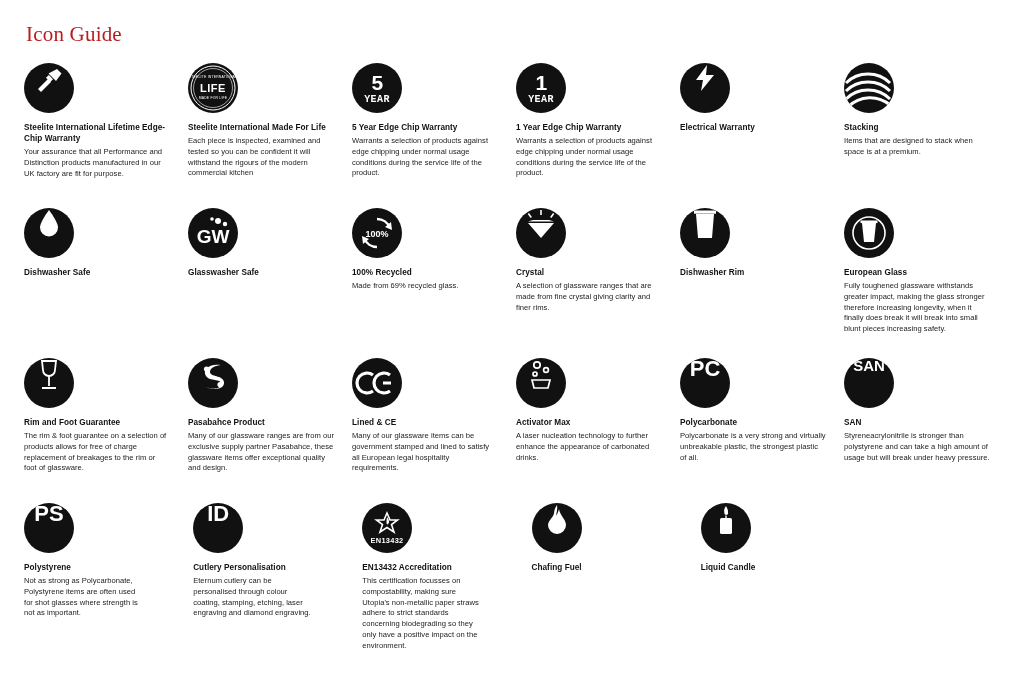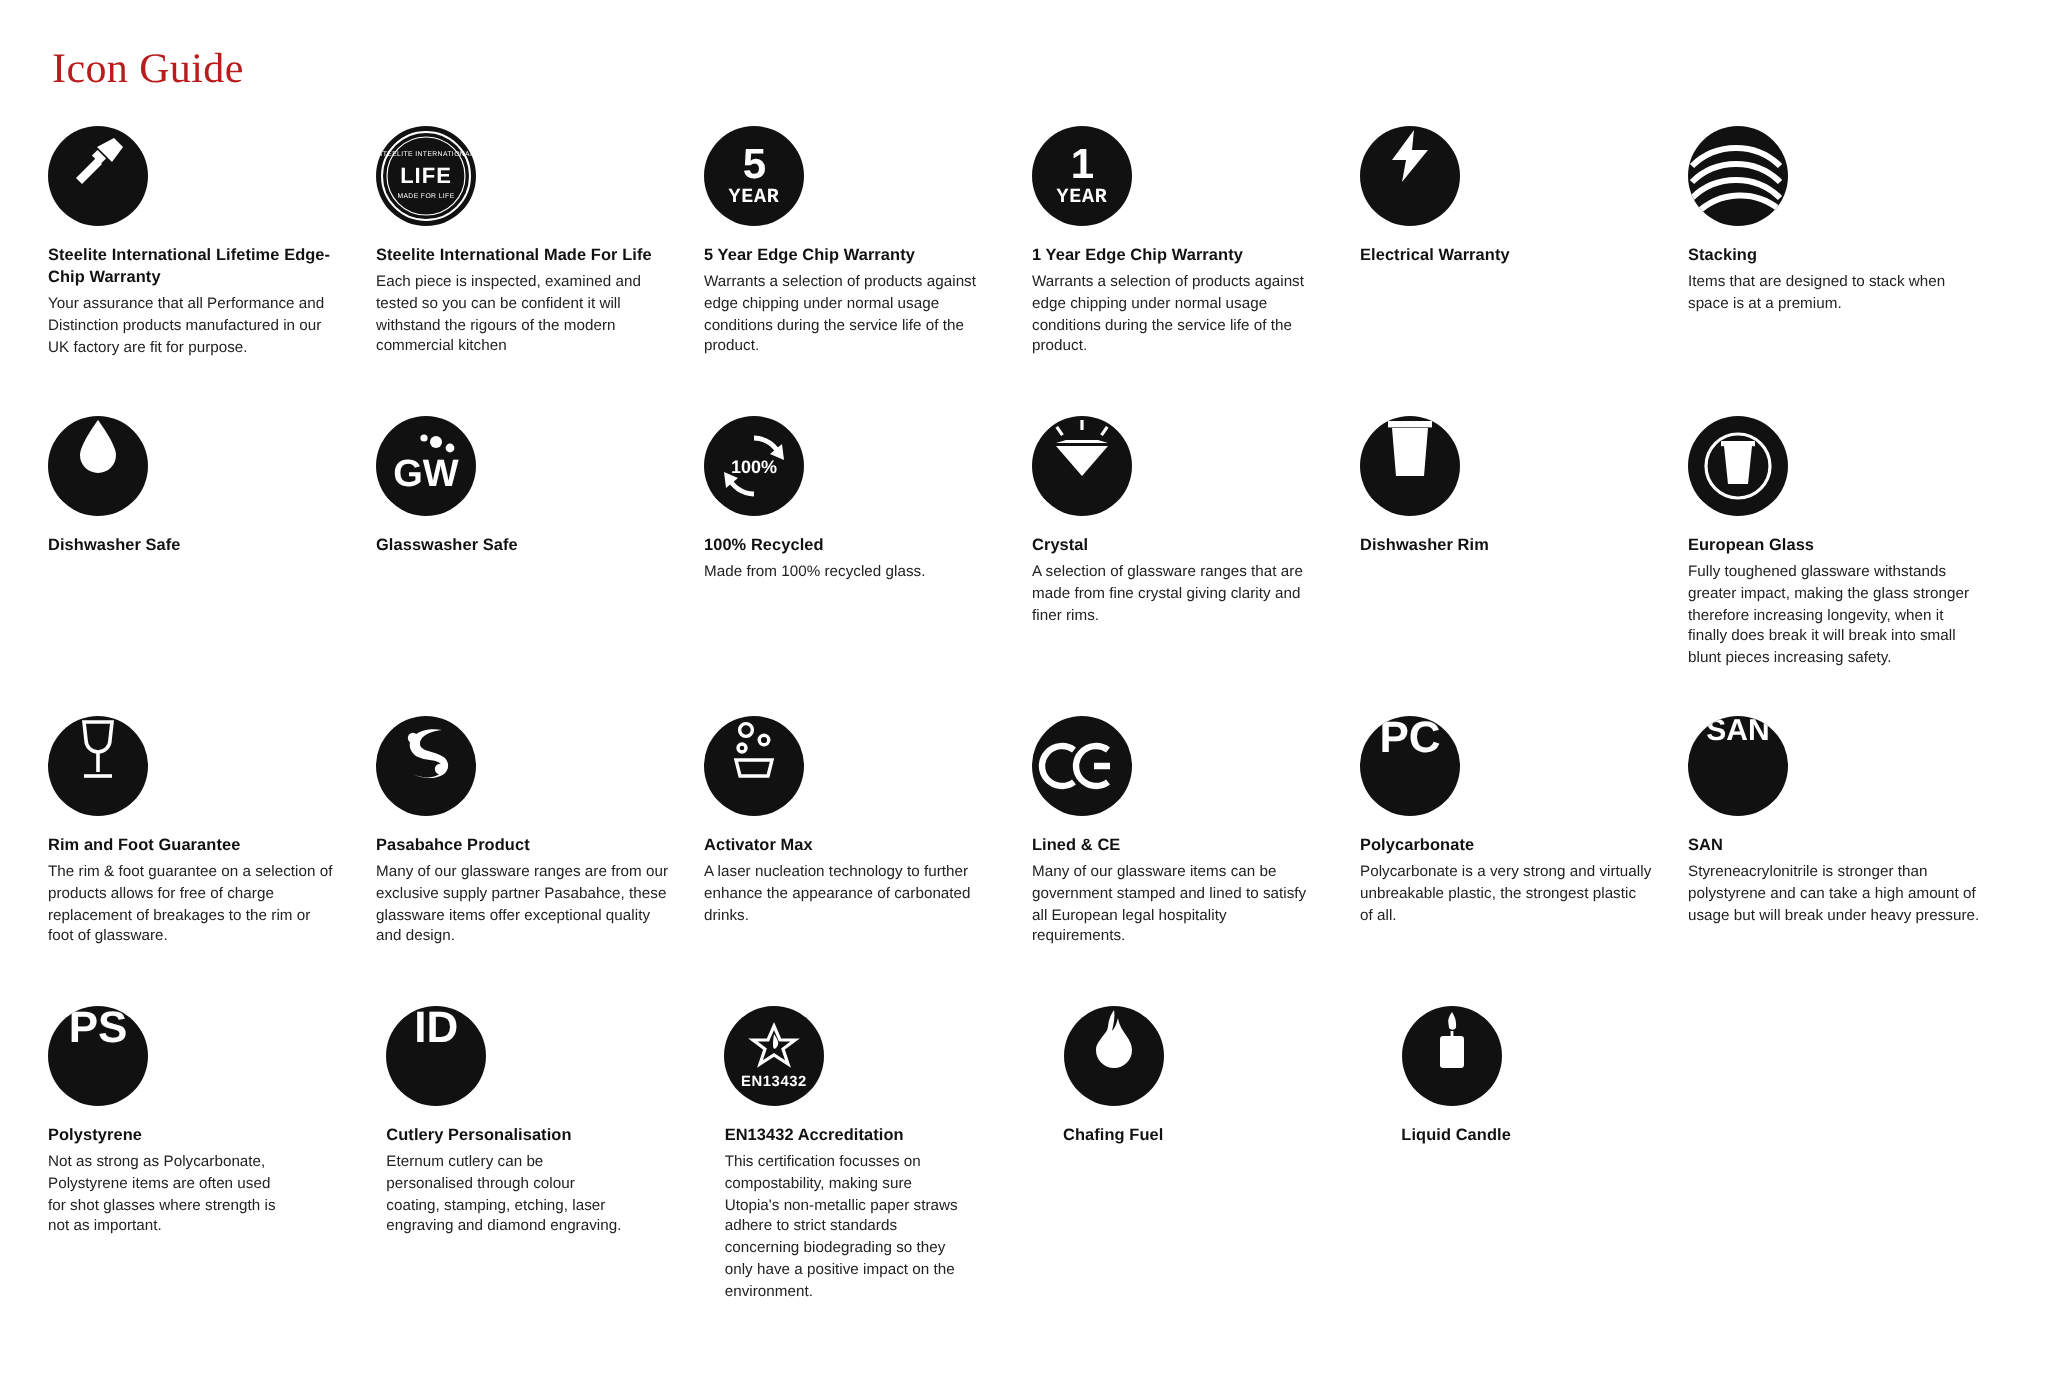--- a/index.html
+++ b/index.html
@@ -203,21 +203,21 @@
       <div class="icon-disc">
         <svg width="50" height="50" viewBox="0 0 50 50">
           <path d="M25 11 A14 14 0 0 1 38 20" fill="none" stroke="#fff" stroke-width="2.4"></path>
           <polygon points="39,14 40,22 33,19" fill="#fff"></polygon>
           <path d="M25 39 A14 14 0 0 1 12 30" fill="none" stroke="#fff" stroke-width="2.4"></path>
           <polygon points="11,36 10,28 17,31" fill="#fff"></polygon>
           <text x="25" y="28.5" fill="#fff" font-size="9" font-weight="bold" font-family="Liberation Sans, sans-serif" text-anchor="middle">100%</text>
         </svg>
       </div>
       <div class="item-title">100% Recycled</div>
-      <div class="item-desc">Made from 100% recycled glass.</div>
+      <div class="item-desc">Made from 69% recycled glass.</div>
     </div>
 
     <div class="cell">
       <div class="icon-disc">
         <svg width="36" height="36" viewBox="0 0 36 36">
           <g fill="#fff">
             <polygon points="18,30 5,15 31,15"></polygon>
             <polygon points="10,12 26,12 31,13.5 5,13.5"></polygon>
             <rect x="17.2" y="2" width="1.6" height="5"></rect>
             <rect x="6" y="5" width="1.6" height="5" transform="rotate(-35 6.8 7.5)"></rect>
@@ -276,49 +276,49 @@
           <circle cx="11.5" cy="11" r="2.6" fill="#fff"></circle>
           <circle cx="25" cy="26.5" r="2.6" fill="#fff"></circle>
         </svg>
       </div>
       <div class="item-title">Pasabahce Product</div>
       <div class="item-desc">Many of our glassware ranges are from our exclusive supply partner Pasabahce, these glassware items offer exceptional quality and design.</div>
     </div>
 
     <div class="cell">
       <div class="icon-disc">
+        <svg width="50" height="50" viewBox="0 0 50 50">
+          <g fill="none" stroke="#fff" stroke-width="3.2">
+            <path d="M21 17 A10 10 0 1 0 21 33"></path>
+            <path d="M38 17 A10 10 0 1 0 38 33"></path>
+            <line x1="31" y1="25" x2="39" y2="25"></line>
+          </g>
+        </svg>
+      </div>
+      <div class="item-title">Lined &amp; CE</div>
+      <div class="item-desc">Many of our glassware items can be government stamped and lined to satisfy all European legal hospitality requirements.</div>
+    </div>
+
+    <div class="cell">
+      <div class="icon-disc">
         <svg width="34" height="34" viewBox="0 0 34 34">
           <g fill="none" stroke="#fff" stroke-width="1.7">
             <circle cx="13" cy="7" r="3.2"></circle>
             <circle cx="22" cy="12" r="2.4"></circle>
             <circle cx="11" cy="16" r="2"></circle>
             <path d="M8 22 L26 22 L24 30 L10 30 Z"></path>
           </g>
         </svg>
       </div>
       <div class="item-title">Activator Max</div>
       <div class="item-desc">A laser nucleation technology to further enhance the appearance of carbonated drinks.</div>
     </div>
 
     <div class="cell">
       <div class="icon-disc">
-        <svg width="50" height="50" viewBox="0 0 50 50">
-          <g fill="none" stroke="#fff" stroke-width="3.2">
-            <path d="M21 17 A10 10 0 1 0 21 33"></path>
-            <path d="M38 17 A10 10 0 1 0 38 33"></path>
-            <line x1="31" y1="25" x2="39" y2="25"></line>
-          </g>
-        </svg>
-      </div>
-      <div class="item-title">Lined &amp; CE</div>
-      <div class="item-desc">Many of our glassware items can be government stamped and lined to satisfy all European legal hospitality requirements.</div>
-    </div>
-
-    <div class="cell">
-      <div class="icon-disc">
         <span class="icon-text it-med">PC</span>
       </div>
       <div class="item-title">Polycarbonate</div>
       <div class="item-desc">Polycarbonate is a very strong and virtually unbreakable plastic, the strongest plastic of all.</div>
     </div>
 
     <div class="cell">
       <div class="icon-disc">
         <span class="icon-text it-sm">SAN</span>
       </div>

